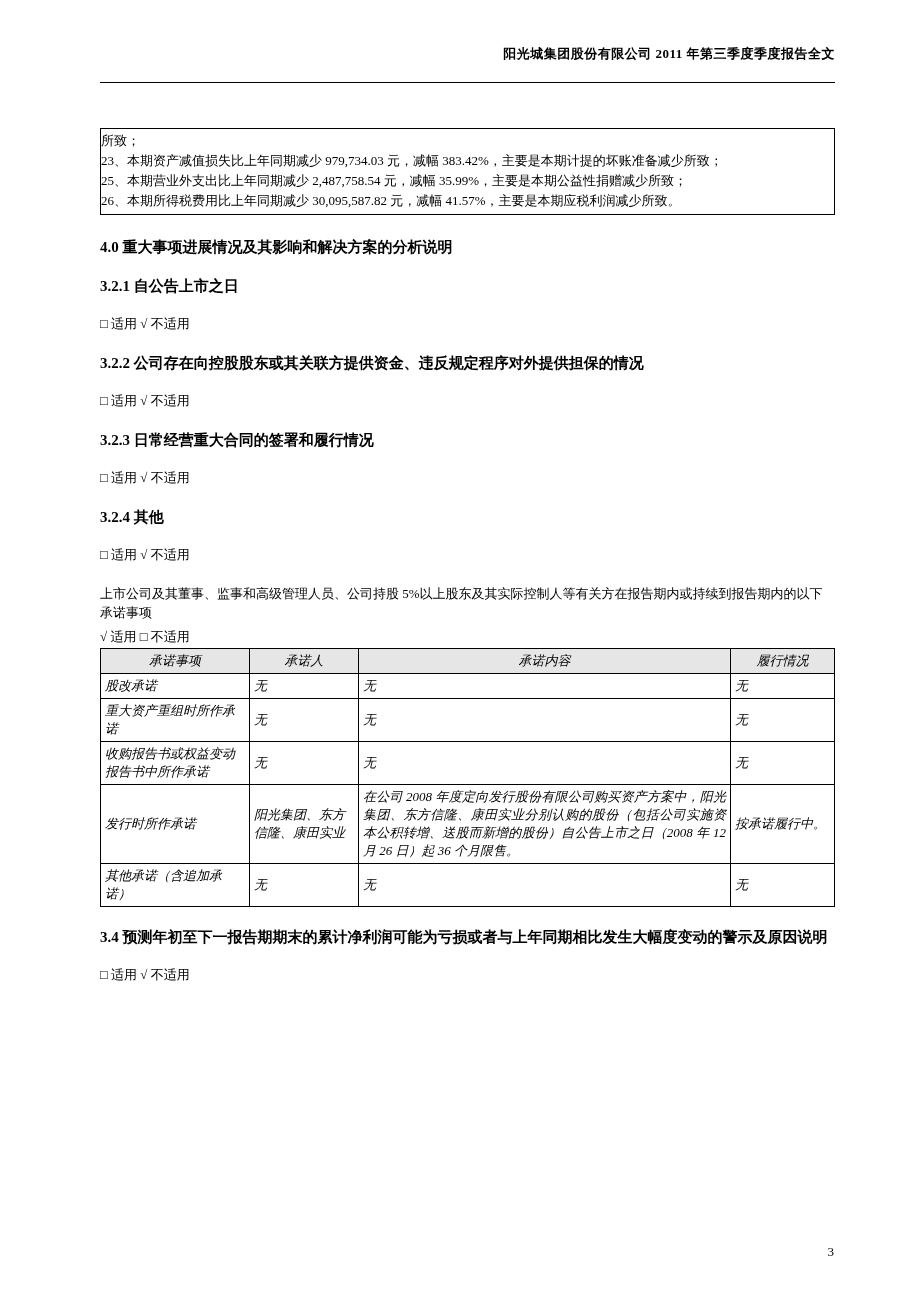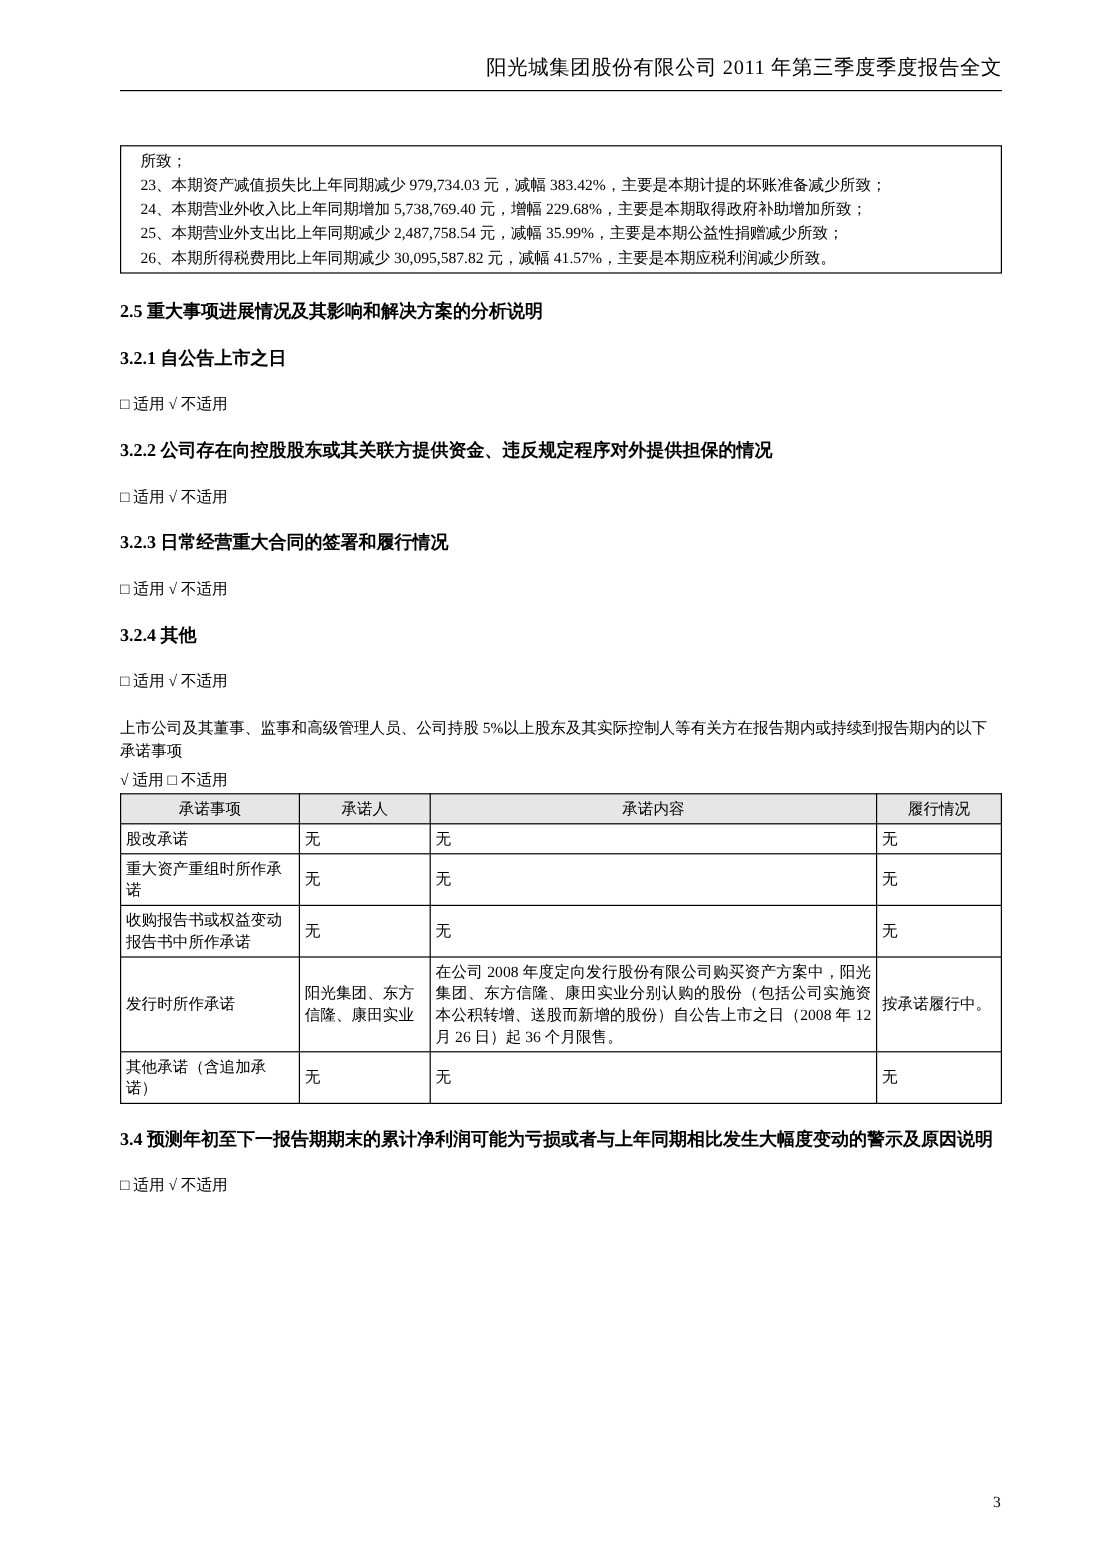--- a/index.html
+++ b/index.html
@@ -13,29 +13,30 @@
   }
   .page {
     width: 920px;
     min-height: 1302px;
     padding: 45px 85px 0 100px;
     box-sizing: border-box;
     position: relative;
   }
   .header-bar {
     text-align: right;
-    font-size: 17px;
-    padding-bottom: 7px;
+    font-size: 13px;
+    padding-bottom: 19px;
     border-bottom: 1.5px solid #000;
     margin-bottom: 45px;
     letter-spacing: 0.5px;
+    font-weight: bold;
   }
   .box {
     border: 1px solid #000;
-    padding: 2px 16px;
+    padding: 2px 0;
     font-size: 13px;
     line-height: 1.55;
     margin-bottom: 22px;
   }
   .box p {
     margin: 0;
     text-align: left;
   }
   h3 {
     font-family: "SimSun", "宋体", serif;
@@ -52,20 +53,21 @@
     width: 100%;
     border-collapse: collapse;
     font-size: 13px;
     margin-bottom: 20px;
   }
   .table th, .table td {
     border: 1px solid #000;
     padding: 3px 4px;
     vertical-align: middle;
     text-align: left;
+    font-style: italic;
   }
   .table th {
     background: #e6e6e6;
     text-align: center;
     font-weight: normal;
   }
   .col-a { width: 140px; }
   .col-b { width: 100px; }
   .col-d { width: 95px; }
   .intro {
@@ -83,26 +85,25 @@
 </head>
 <body>
 
 <div class="page">
 
   <div class="header-bar">阳光城集团股份有限公司 2011 年第三季度季度报告全文</div>
 
   <div class="box">
     <p>所致；</p>
     <p>23、本期资产减值损失比上年同期减少 979,734.03 元，减幅 383.42%，主要是本期计提的坏账准备减少所致；</p>
-    <p>24、本期营业外收入比上年同期增加 5,738,769.40 元，增幅 229.68%，主要是本期取得政府补助增加所致；</p>
     <p>25、本期营业外支出比上年同期减少 2,487,758.54 元，减幅 35.99%，主要是本期公益性捐赠减少所致；</p>
     <p>26、本期所得税费用比上年同期减少 30,095,587.82 元，减幅 41.57%，主要是本期应税利润减少所致。</p>
   </div>
 
-  <h3>2.5 重大事项进展情况及其影响和解决方案的分析说明</h3>
+  <h3>4.0 重大事项进展情况及其影响和解决方案的分析说明</h3>
 
   <h3>3.2.1 自公告上市之日</h3>
   <p class="checks">□ 适用 √ 不适用</p>
 
   <h3>3.2.2 公司存在向控股股东或其关联方提供资金、违反规定程序对外提供担保的情况</h3>
   <p class="checks">□ 适用 √ 不适用</p>
 
   <h3>3.2.3 日常经营重大合同的签署和履行情况</h3>
   <p class="checks">□ 适用 √ 不适用</p>
 

